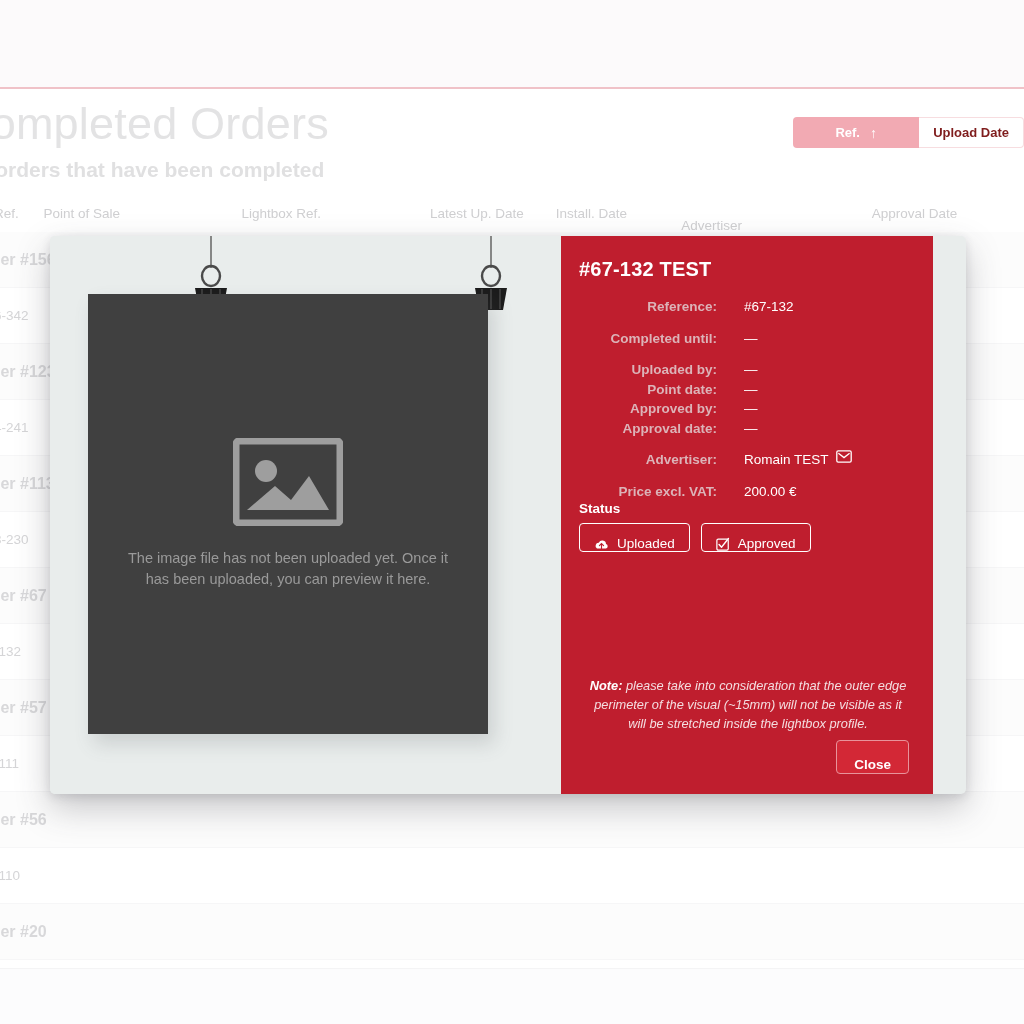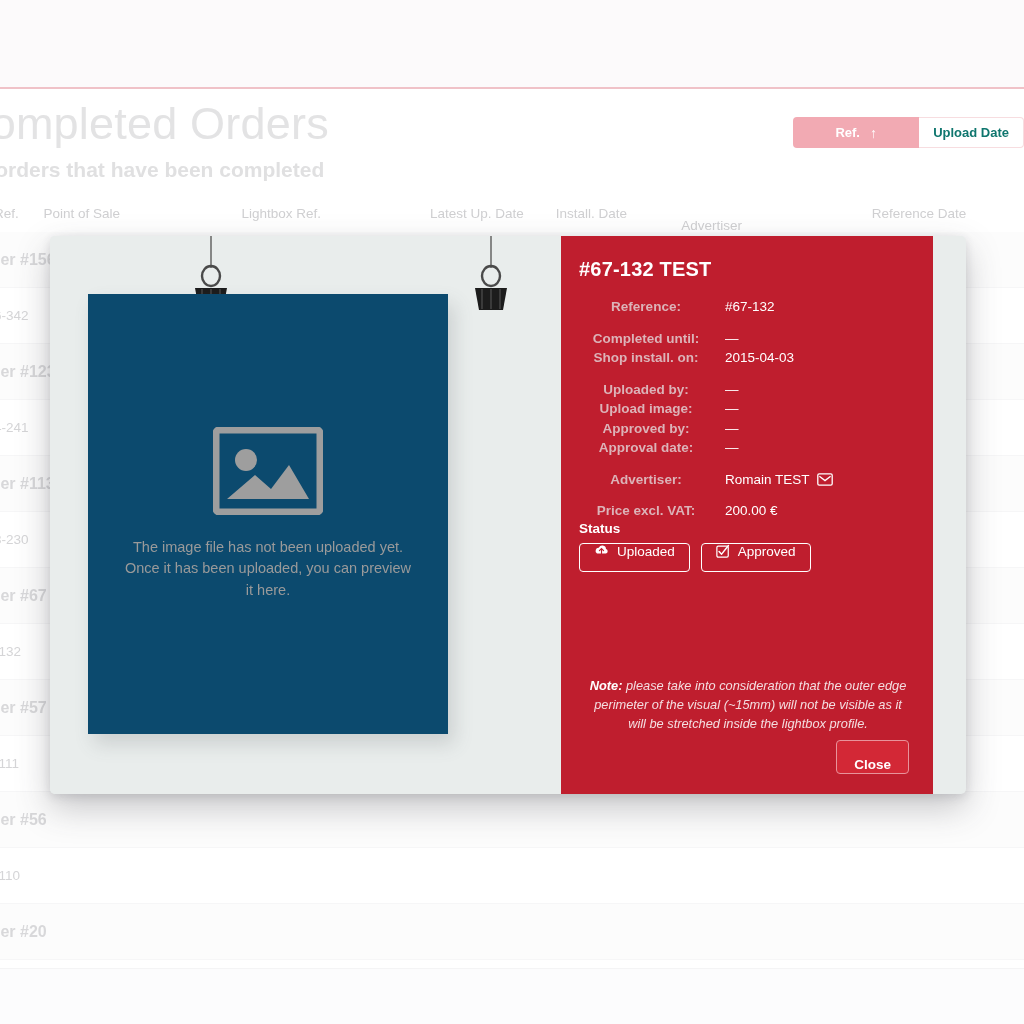--- a/index.html
+++ b/index.html
@@ -32,21 +32,21 @@
   }
   .head-actions { position: absolute; right: 0; top: 21px; display: flex; }
   .btn-sort {
     width: 126px; height: 31px; background: #f2aab3; color: #ffffff;
     font-size: 13px; font-weight: 700; border: none; border-radius: 4px 0 0 4px;
     display: flex; align-items: center; justify-content: center; gap: 10px;
     white-space: nowrap;
   }
   .btn-sort .arrow { font-size: 14px; line-height: 1; }
   .btn-upload {
-    height: 31px; background: #ffffff; color: #0f766e;
+    height: 31px; background: #ffffff; color: #7f1d1d;
     font-size: 13px; font-weight: 700; border: 1px solid #f7dde0;
     border-left: none; border-radius: 0 4px 4px 0;
     display: flex; align-items: center; padding: 0 14px; white-space: nowrap;
   }
 
   
   .table { position: absolute; left: 0; top: 206px; width: 1024px; }
   .thead {
     display: flex; height: 26px; align-items: flex-start;
     font-size: 13.5px; color: #cfcfd1; font-weight: 400;
@@ -89,22 +89,22 @@
     box-shadow: 0 14px 34px rgba(60,60,70,0.28), 0 3px 10px rgba(60,60,70,0.14);
     background: #e9edec;
   }
 
   
   .preview {
     position: relative; width: 511px; height: 558px;
     background: #e9edec; overflow: hidden;
   }
   .poster {
-    position: absolute; left: 38px; top: 58px; width: 360px; height: 440px;
-    background: #0c4a6e;
+    position: absolute; left: 38px; top: 58px; width: 400px; height: 440px;
+    background: #404040;
     box-shadow: 6px 10px 18px rgba(90,95,100,0.20);
     padding-left: 28px;
   }
   .poster-inner {
     position: absolute; left: 0; right: 0; top: 0; bottom: 0;
     display: flex; flex-direction: column; align-items: center; justify-content: center;
     padding: 0 34px;
   }
   .ph-icon { margin-bottom: 22px; }
   .ph-text {
@@ -120,35 +120,35 @@
     position: relative; width: 372px; height: 558px;
     background: #bf1e2e; color: #ffffff; padding: 20px 26px 0 14px;
   }
   .d-title {
     font-size: 20px; font-weight: 700; color: #ffffff;
     margin: 2px 0 0 4px; letter-spacing: .2px;
   }
   .fields { margin-top: 16px; }
   .frow { display: flex; font-size: 13.5px; line-height: 19.5px; }
   .frow .lab {
-    width: 150px; text-align: center; padding-right: 8px;
+    width: 150px; text-align: right; padding-right: 8px;
     font-weight: 700; color: #dcb3b8;
   }
-  .frow .val { font-weight: 400; color: #ffffff; display: flex; align-items: center; gap: 7px; }
+  .frow .val { font-weight: 400; color: #ffffff; display: flex; align-items: flex-start; gap: 7px; margin-left: 19px; }
   .gap-md { height: 12px; }
 
   .status-lbl {
     margin: 0 0 0 4px; font-size: 13.5px; font-weight: 700; color: #ffffff;
   }
   .status-btns { display: flex; gap: 11px; margin: 7px 0 0 4px; }
   .sbtn {
     height: 29px; border: 1px solid #ffffff; border-radius: 4px;
     background: transparent; color: #ffffff;
     font-size: 13.5px; font-weight: 400; font-family: "Liberation Sans", sans-serif;
-    display: flex; align-items: flex-start; gap: 8px; padding: 0 14px;
+    display: flex; align-items: flex-end; gap: 8px; padding: 0 14px;
     white-space: nowrap;
   }
 
   .note {
     position: absolute; left: 26px; right: 24px; top: 440px;
     font-size: 12.8px; line-height: 1.5; font-style: italic;
     text-align: center; color: #f4dde0;
   }
   .note b { font-weight: 700; color: #ffffff; font-style: italic; margin-top: 41px; }
 
@@ -182,21 +182,21 @@
   </div>
 
   <div class="table">
     <div class="thead">
       <div class="c0">Ref.</div>
       <div class="c1">Point of Sale</div>
       <div class="c2">Lightbox Ref.</div>
       <div class="c3">Latest Up. Date</div>
       <div class="c4">Install. Date</div>
       <div class="c5">Advertiser</div>
-      <div class="c6">Reference Date</div>
+      <div class="c6">Approval Date</div>
     </div>
     <div id="tbody">
         <div class="grp-row">
           <span class="grp-name">Order #156</span>
         </div>
         <div class="data-row">
           <div class="c0">6-342</div>
           <div class="c1"></div>
           <div class="c2"></div>
           <div class="c3"></div>
@@ -321,35 +321,29 @@
                 <span>#67-132</span>
               </div>
             </div>
             <div class="gap-md"></div>
             <div class="frow">
               <div class="lab">Completed until:</div>
               <div class="val">
                 <span>—</span>
               </div>
             </div>
-            <div class="frow">
-              <div class="lab">Shop install. on:</div>
-              <div class="val">
-                <span>2015-04-03</span>
-              </div>
-            </div>
             <div class="gap-md"></div>
             <div class="frow">
               <div class="lab">Uploaded by:</div>
               <div class="val">
                 <span>—</span>
               </div>
             </div>
             <div class="frow">
-              <div class="lab">Upload image:</div>
+              <div class="lab">Point date:</div>
               <div class="val">
                 <span>—</span>
               </div>
             </div>
             <div class="frow">
               <div class="lab">Approved by:</div>
               <div class="val">
                 <span>—</span>
               </div>
             </div>

